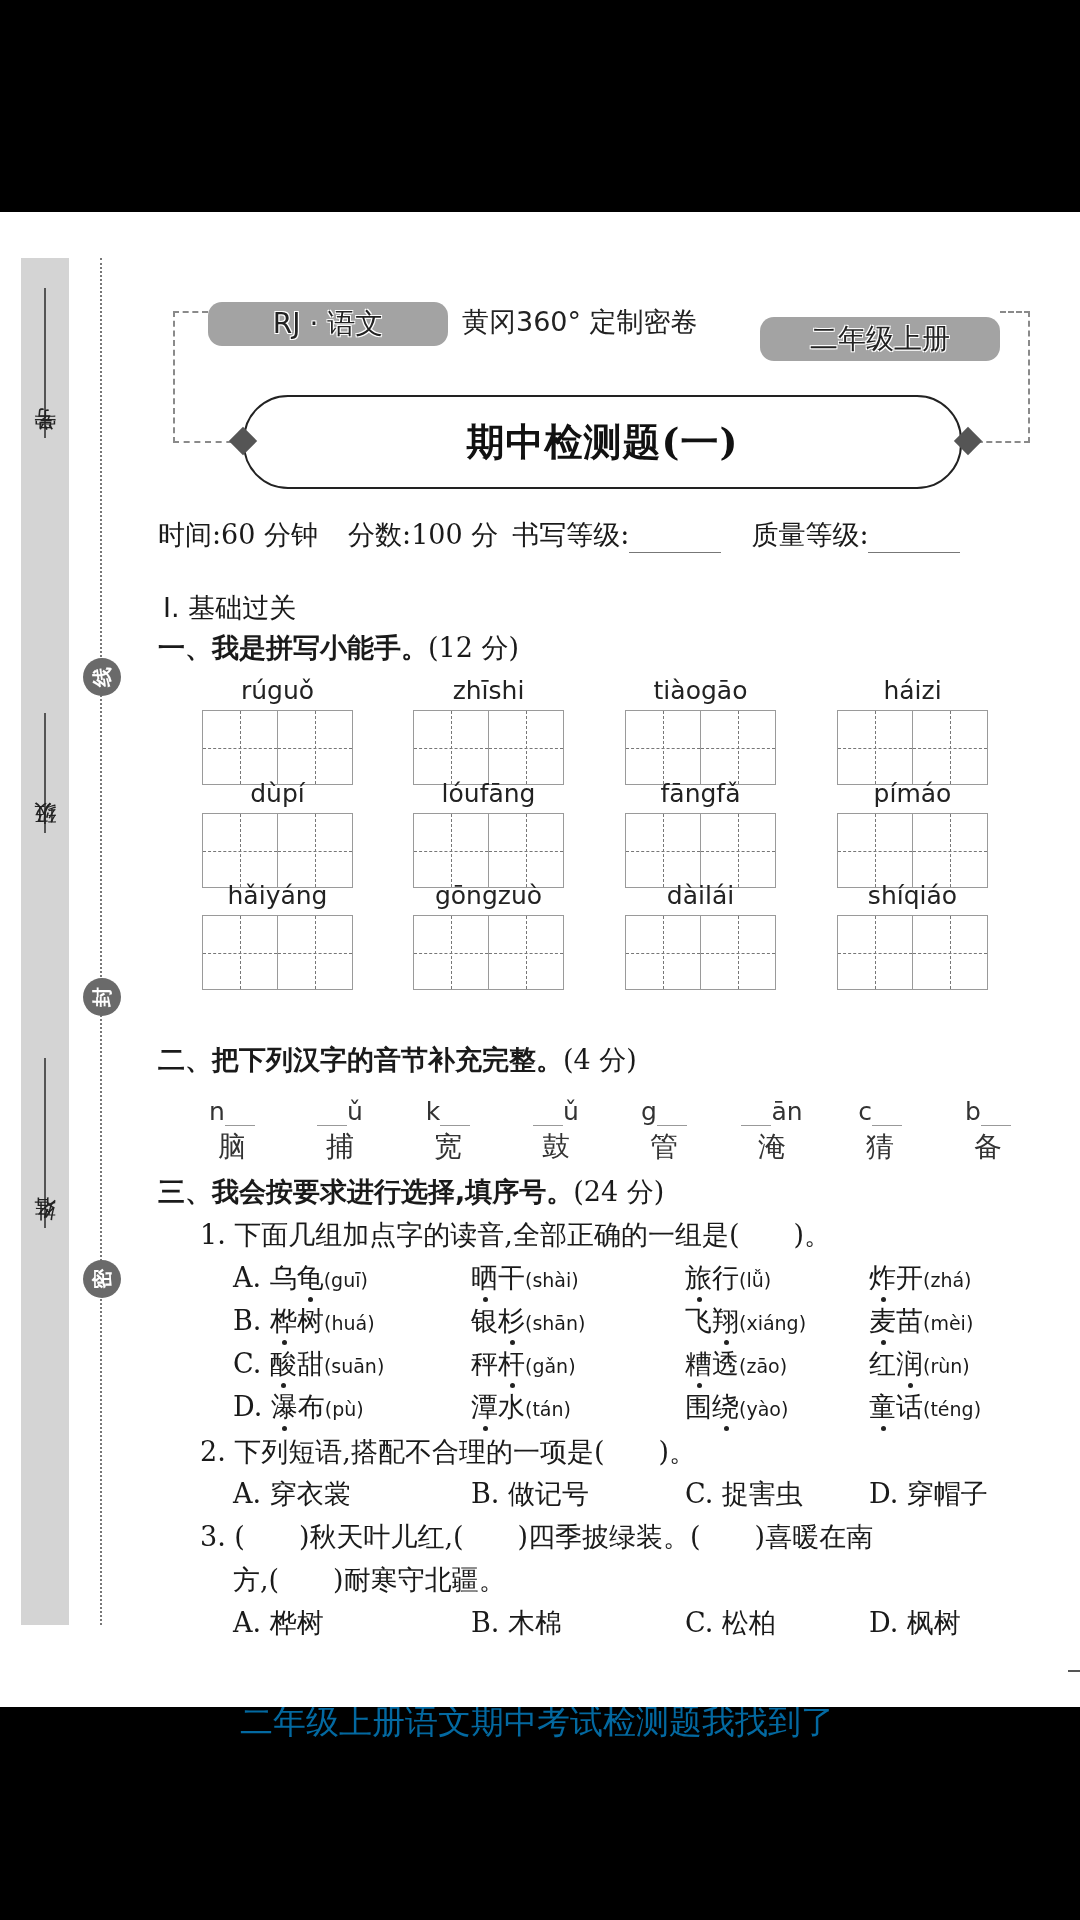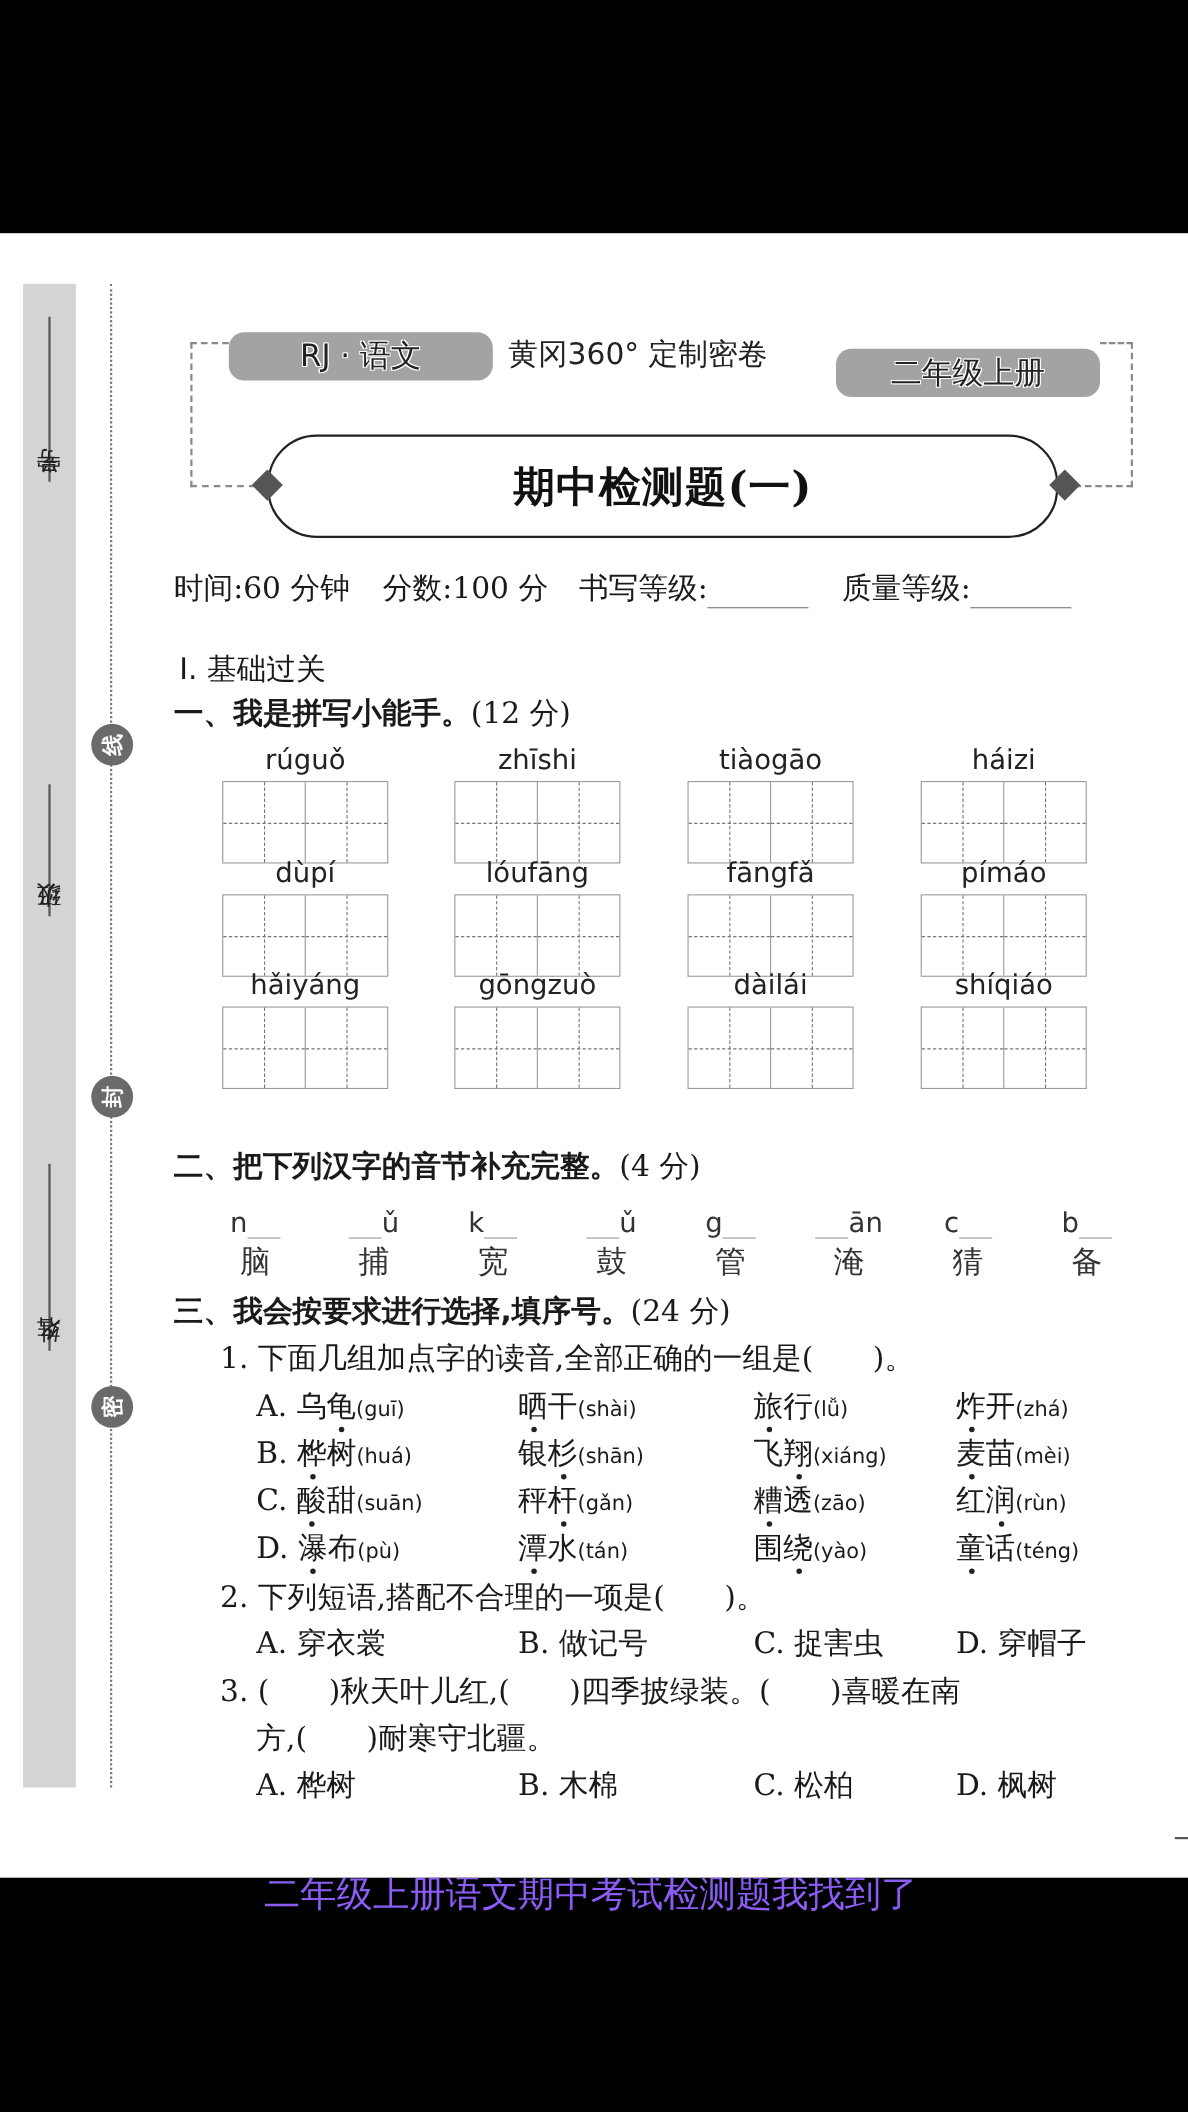--- a/index.html
+++ b/index.html
@@ -82,21 +82,21 @@
 
   .q { position: absolute; left: 200px; font-size: 27px; white-space: nowrap; }
   .opts { position: absolute; left: 233px; font-size: 27px; display: flex; white-space: nowrap; }
   .opts .o { display: inline-block; }
   .opts .o .py { font-family: "DejaVu Sans", sans-serif; font-size: 19px; }
   .dot { position: relative; display: inline-block; }
   .dot::after { content: ""; position: absolute; left: 50%; bottom: -6px; width: 5px; height: 5px; margin-left: -2px; background: #222; border-radius: 50%; }
   .pageno { position: absolute; right: 0; top: 1458px; width: 12px; border-top: 2px solid #555; }
 
   .caption {
-    position: absolute; left: 240px; top: 1700px; font-family: "DejaVu Sans", sans-serif; font-size: 33px; color: #8b5cf6;
+    position: absolute; left: 240px; top: 1700px; font-family: "DejaVu Sans", sans-serif; font-size: 33px; color: #0369a1;
     clip-path: inset(7px 0 0 0); white-space: nowrap;
   }
 </style>
 </head>
 <body>
 
 <div class="page">
 
   <div class="gutter" id="gutter">
       <div class="field" style="top: 30px;">
@@ -131,21 +131,21 @@
   <div class="pill pill-right">二年级上册</div>
 
   <div class="banner">
     <span class="banner-title">期中检测题(一)</span>
   </div>
   <div class="diamond l"></div>
   <div class="diamond r"></div>
 
   <div class="info">
     <span style="margin-right:30px">时间:60 分钟</span>
-    <span style="margin-right:28px">分数:100 分</span>
+    <span style="margin-right:14px">分数:100 分</span>
     <span>书写等级:</span>
     <span class="blank"></span>
     <span>质量等级:</span>
     <span class="blank" style="margin-right:0"></span>
   </div>
 
   <div class="sec-main">Ⅰ. 基础过关</div>
 
   <div class="sec-h" style="top:418px">
     <span>一、我是拼写小能手。</span><span class="pts">(12 分)</span>

